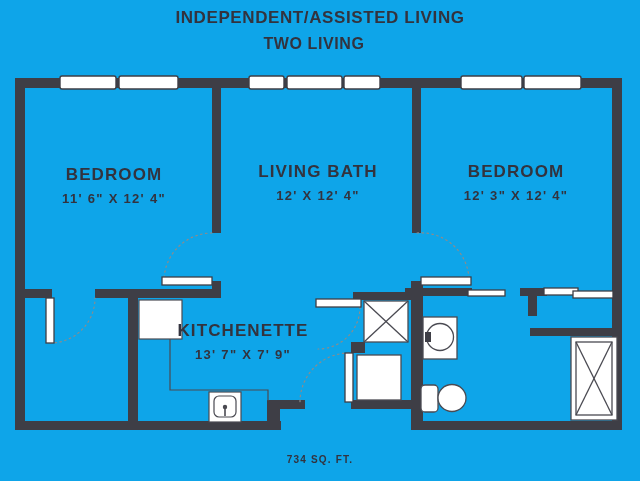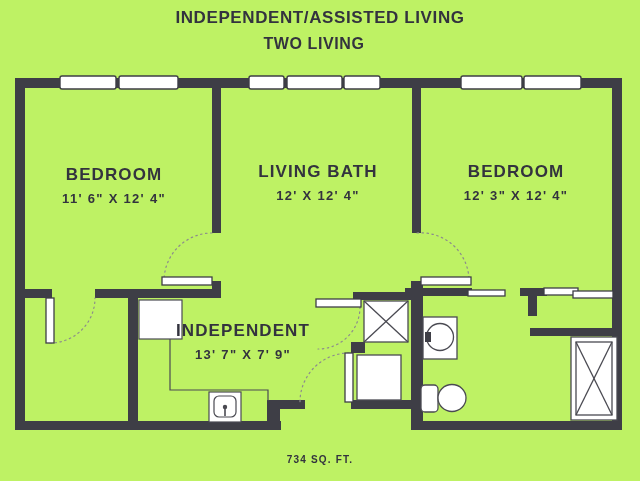--- a/index.html
+++ b/index.html
@@ -1,18 +1,18 @@
 <!DOCTYPE html>
 <html><head>
 <meta charset="utf-8">
 <style>
   html,body{margin:0;padding:0;background:#ffffff;}
   .plan{
     position:relative;width:640px;height:481px;overflow:hidden;
-    background:#bef264;
+    background:#0ea5e9;
     font-family:"Liberation Sans", sans-serif;
     color:#33333e;
     text-decoration:underline;
   }
   .plan svg{position:absolute;left:0;top:0;}
   .lbl{position:absolute;transform:translate(-50%,-50%);text-align:center;white-space:nowrap;}
   .title-line1{font-size:17px;font-weight:700;letter-spacing:0.6px;}
   .title-line2{font-size:16px;font-weight:700;letter-spacing:0.6px;}
   .room-name{font-size:17px;font-weight:700;letter-spacing:1.1px;}
   .room-dims{font-size:13px;font-weight:600;letter-spacing:1.3px;margin-top:6px;}
@@ -120,20 +120,20 @@
     <div class="room-name">LIVING BATH</div>
     <div class="room-dims">12' X 12' 4"</div>
   </div>
 
   <div class="lbl" style="left:516px;top:182px;">
     <div class="room-name">BEDROOM</div>
     <div class="room-dims">12' 3" X 12' 4"</div>
   </div>
 
   <div class="lbl" style="left:243px;top:341px;">
-    <div class="room-name">INDEPENDENT</div>
+    <div class="room-name">KITCHENETTE</div>
     <div class="room-dims">13' 7" X 7' 9"</div>
   </div>
 
 
   <div class="lbl footer-area" style="left:320px;top:459px;">734 SQ. FT.</div>
 
 </div>
 
 </body></html>

